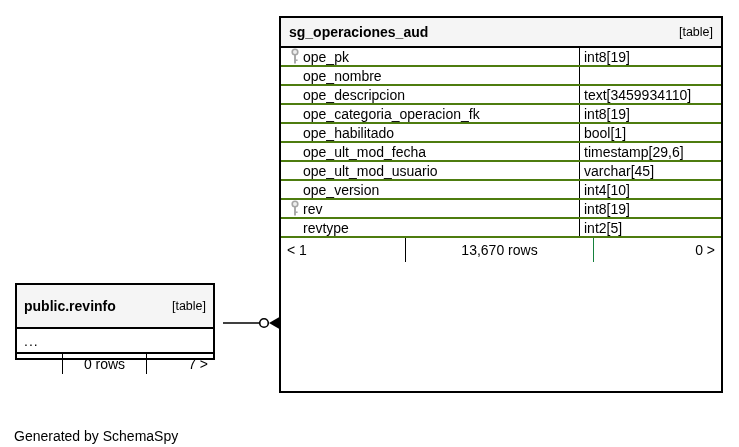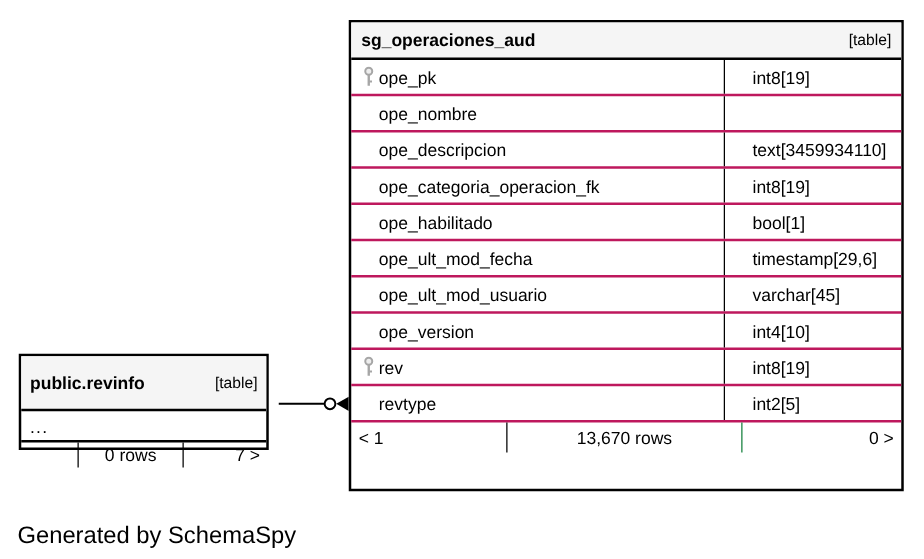--- a/index.html
+++ b/index.html
@@ -10,45 +10,45 @@
   .table-node { position:absolute; background:#fff; border:2px solid #000; }
 
   
   .main-table { left:279px; top:16px; width:444px; height:377px; }
 
   .tbl-header { display:flex; justify-content:space-between; align-items:center;
     background:#f5f5f5; border-bottom:2px solid #000; height:30px; padding:0 8px; }
   .tbl-title { font-weight:bold; font-size:14px; }
   .tbl-tag { font-size:12.5px; }
 
-  .col-row { display:flex; align-items:stretch; height:29px; border-bottom:2px solid #be185d; }
+  .col-row { display:flex; align-items:stretch; height:19px; border-bottom:2px solid #4d7c0f; }
   .col-row:last-of-type { border-bottom:2px solid #000; }
   .name-cell { width:299px; border-right:1px solid #000; display:flex; align-items:center; }
   .key-slot { width:22px; padding-left:9px; display:flex; align-items:center; }
   .col-name { font-size:14px; }
-  .type-cell { flex:1; display:flex; align-items:center; padding-left:4px; font-size:14px;margin-left:18px; }
+  .type-cell { flex:1; display:flex; align-items:center; padding-left:4px; font-size:14px; }
 
   .tbl-footer { display:flex; height:24px; font-size:14px; }
   .main-table .tbl-footer .f-left  { width:125px; border-right:1px solid #000; display:flex; align-items:center; padding-left:6px; }
   .main-table .tbl-footer .f-mid   { width:188px; border-right:1px solid #15803d; display:flex; align-items:center; justify-content:center; }
   .main-table .tbl-footer .f-right { flex:1; display:flex; align-items:center; justify-content:flex-end; padding-right:6px; }
 
   
   .related-table { left:15px; top:283px; width:200px; height:77px; }
   .related-table .tbl-header { height:44px; padding:0 7px; }
   .ellipsis-row { height:25px; border-bottom:2px solid #000; display:flex; align-items:center;
     padding-left:7px; font-size:14px; letter-spacing:1px; }
   .related-table .tbl-footer { height:20px; }
   .related-table .f-left  { width:46px; border-right:1px solid #000; }
   .related-table .f-mid   { width:84px; border-right:1px solid #000; display:flex; align-items:center; justify-content:center; }
   .related-table .f-right { flex:1; display:flex; align-items:center; justify-content:flex-end; padding-right:5px; }
 
   .connector { position:absolute; left:211px; top:309px; }
 
-  .caption { position:absolute; left:14px; top:418px; font-size:19px; }
+  .caption { position:absolute; left:14px; top:428px; font-size:14px; }
 </style>
 </head>
 <body>
 
 <div class="table-node related-table">
   <div class="tbl-header">
     <span class="tbl-title">public.revinfo</span>
     <span class="tbl-tag">[table]</span>
   </div>
   <div class="ellipsis-row">

